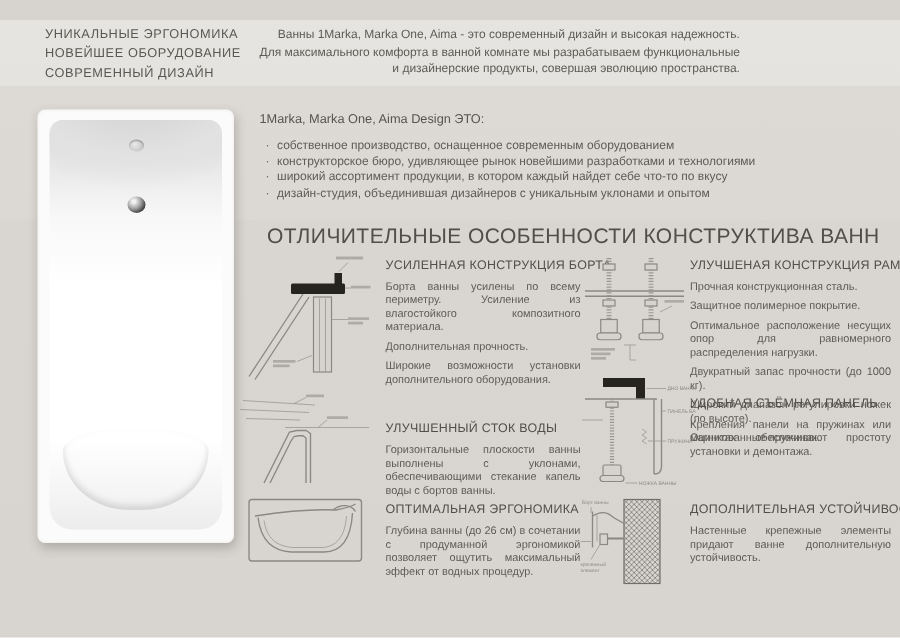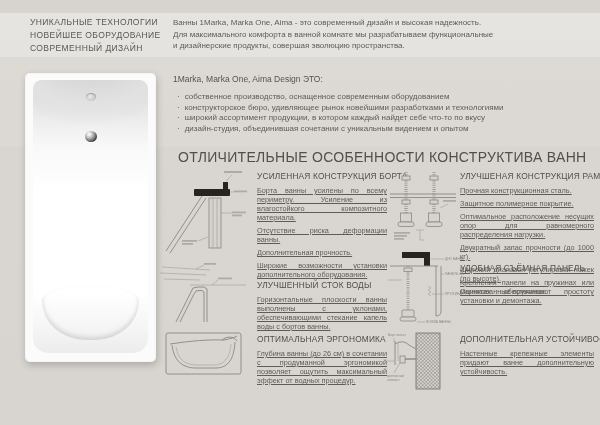--- a/index.html
+++ b/index.html
@@ -28,62 +28,62 @@
   .tub-floor{position:absolute;left:9px;right:9px;bottom:13px;height:54px;
        border-radius:45% 45% 50% 50%/30% 30% 80% 80%;
        box-shadow:inset 0 -3px 4px rgba(188,188,188,.55);}
   
   .brand-title{font-size:8.5px;color:#55544f;margin-bottom:8px;}
   .bullet{font-size:8px;line-height:10.5px;color:#5d5c57;white-space:nowrap;}
   .bullet::before{content:"·";margin:0 5px 0 4px;}
   
   .section-title{font-size:14px;letter-spacing:.3px;color:#514f4b;white-space:nowrap;}
   .feat-title{font-size:8.3px;letter-spacing:.2px;color:#514f4b;margin-bottom:5px;white-space:nowrap;}
-  .f-par{font-size:7.3px;line-height:9px;color:#5d5c57;text-align:justify;margin-bottom:4px;text-decoration:underline;}
+  .f-par{font-size:7.3px;line-height:9px;color:#5d5c57;text-align:justify;margin-bottom:4px;}
   svg{display:block;}
   svg line,svg path,svg polyline,svg rect.o{stroke:#8a8882;stroke-width:.9;fill:none;}
   svg .thin{stroke-width:.55;stroke:#9b9993;}
   svg .dash{fill:#aeaba5;stroke:none;}
   svg .fillgrey{fill:#d6d3ce;stroke:#8a8882;stroke-width:.8;}
   svg .black{fill:#26241f;stroke:none;}
   svg text{font-family:"Liberation Sans",sans-serif;font-size:3.3px;fill:#8c8a84;}
 </style>
 </head>
 <body>
 
 <div class="page">
 
   <div class="abs" style="left:30px;top:16px;">
-      <div class="tagline-line">УНИКАЛЬНЫЕ ТЕХНОЛОГИИ</div>
+      <div class="tagline-line">УНИКАЛЬНЫЕ ЭРГОНОМИКА</div>
       <div class="tagline-line">НОВЕЙШЕЕ ОБОРУДОВАНИЕ</div>
       <div class="tagline-line">СОВРЕМЕННЫЙ ДИЗАЙН</div>
     </div>
 
-  <div class="abs" style="left:173px;top:17px;">
+  <div class="abs" style="left:173px;top:17px;text-align:right;">
       <div class="intro-line">Ванны 1Marka, Marka One, Aima - это современный дизайн и высокая надежность.</div>
       <div class="intro-line">Для максимального комфорта в ванной комнате мы разрабатываем функциональные</div>
       <div class="intro-line">и дизайнерские продукты, совершая эволюцию пространства.</div>
     </div>
 
   <div class="tub">
     <div class="tub-inner">
       <div class="tub-slope"></div>
       <div class="overflow"></div>
       <div class="drain"></div>
       <div class="tub-floor"></div>
     </div>
   </div>
 
   <div class="abs" style="left:173px;top:74px;width:420px;">
     <div class="brand-title">1Marka, Marka One, Aima Design ЭТО:</div>
     <div>
         <div class="bullet">собственное производство, оснащенное современным оборудованием</div>
         <div class="bullet">конструкторское бюро,  удивляющее рынок новейшими разработками и технологиями</div>
         <div class="bullet">широкий ассортимент продукции, в котором каждый найдет себе что-то по вкусу</div>
-        <div class="bullet">дизайн-студия, объединившая сочетании с уникальным видением и опытом</div>
+        <div class="bullet">дизайн-студия, объединившая дизайнеров с уникальным уклонами и опытом</div>
       </div>
   </div>
 
   <div class="abs section-title" style="left:178px;top:149px;">ОТЛИЧИТЕЛЬНЫЕ ОСОБЕННОСТИ КОНСТРУКТИВА ВАНН</div>
 
   <svg class="abs" style="left:162px;top:169px;" width="86" height="92" viewBox="0 0 86 92">
     <line x1="4" y1="82" x2="40" y2="27"></line>
     <line x1="8" y1="84" x2="44" y2="29"></line>
     <rect class="black" x="32" y="20" width="36" height="7" rx="1"></rect>
     <rect class="black" x="61" y="13" width="5" height="8"></rect>
@@ -98,21 +98,20 @@
     <rect class="dash" x="70" y="42.5" width="14" height="1.8"></rect>
     <rect class="dash" x="70" y="45.5" width="10" height="1.8"></rect>
     <line class="thin" x1="36" y1="72" x2="46" y2="68"></line>
     <rect class="dash" x="20" y="71" width="15" height="1.8"></rect>
     <rect class="dash" x="20" y="74" width="11" height="1.8"></rect>
   </svg>
   <div class="abs" style="left:257px;top:171px;width:130px;">
     <div class="feat-title">УСИЛЕННАЯ КОНСТРУКЦИЯ БОРТА</div>
     <div>
         <div class="f-par">Борта ванны усилены по всему периметру. Усиление из влагостойкого композитного материала.</div>
-        <div class="f-par">Отсутствие риска деформации ванны.</div>
         <div class="f-par">Дополнительная прочность.</div>
         <div class="f-par">Широкие возможности установки дополнительного оборудования.</div>
       </div>
   </div>
 
   <svg class="abs" style="left:388px;top:166px;" width="70" height="92" viewBox="0 0 70 92">
     <line x1="2" y1="28" x2="68" y2="28"></line>
     <line x1="2" y1="31.5" x2="68" y2="31.5"></line>
     <line x1="18" y1="6" x2="18" y2="50" style="stroke:#9a9792;stroke-width:3.2;stroke-dasharray:.8 1.1;"></line>
     <line x1="46" y1="6" x2="46" y2="50" style="stroke:#9a9792;stroke-width:3.2;stroke-dasharray:.8 1.1;"></line>

